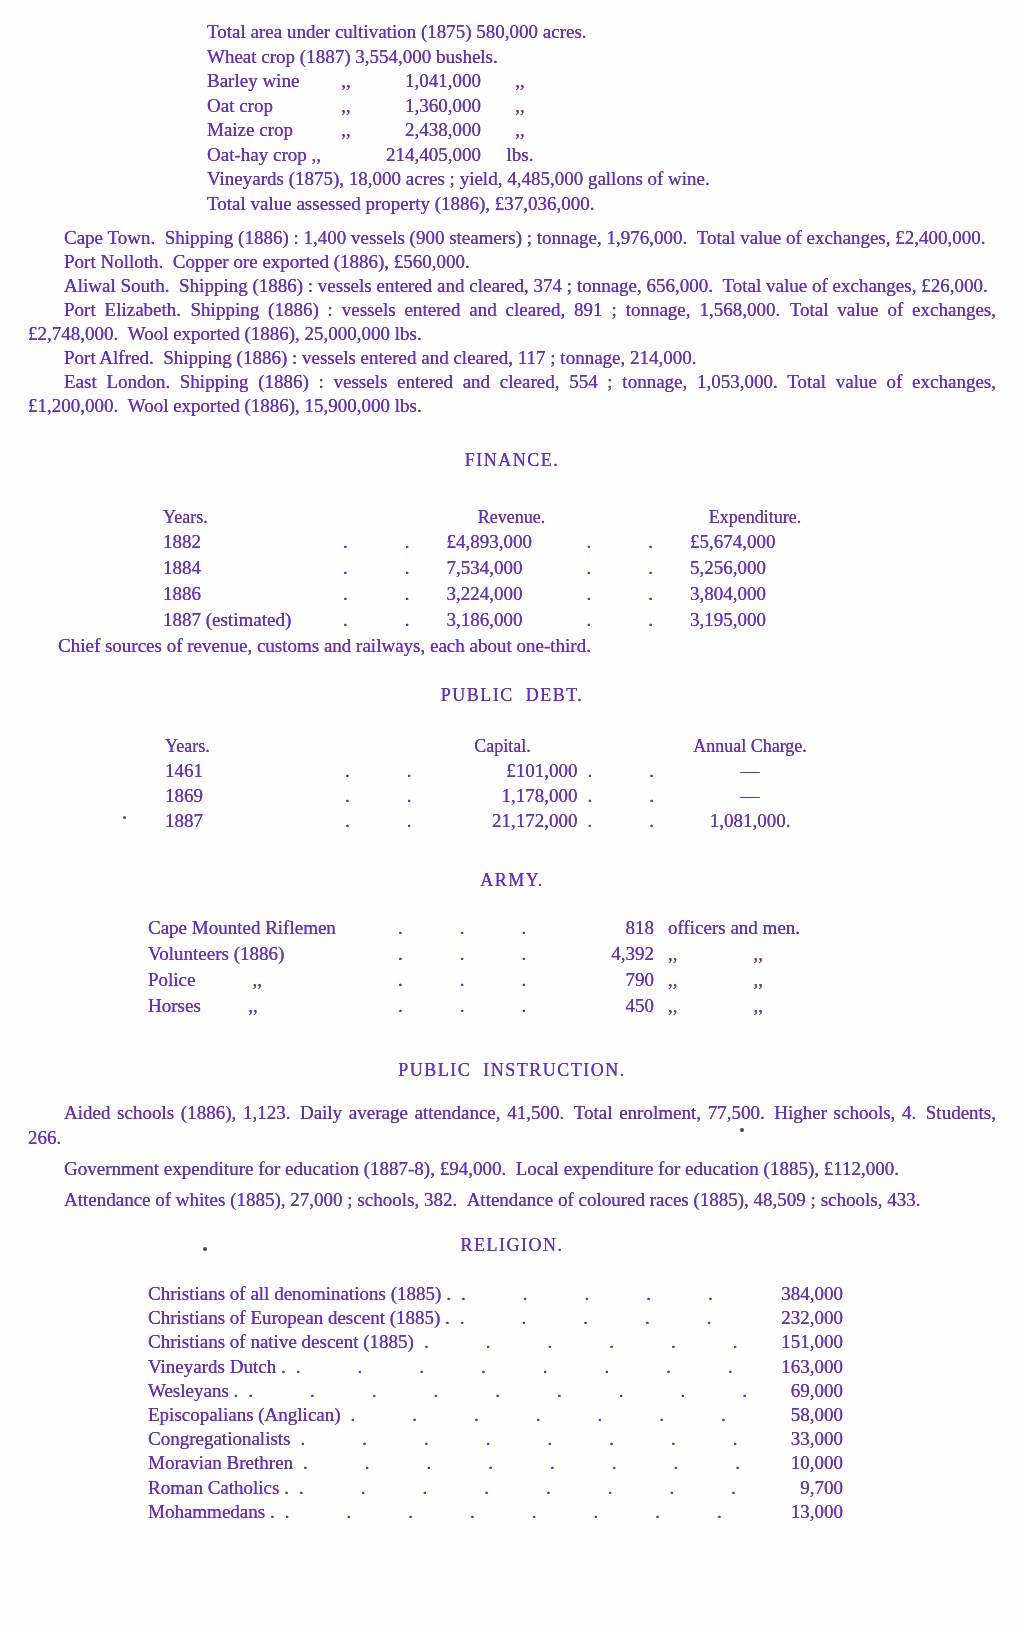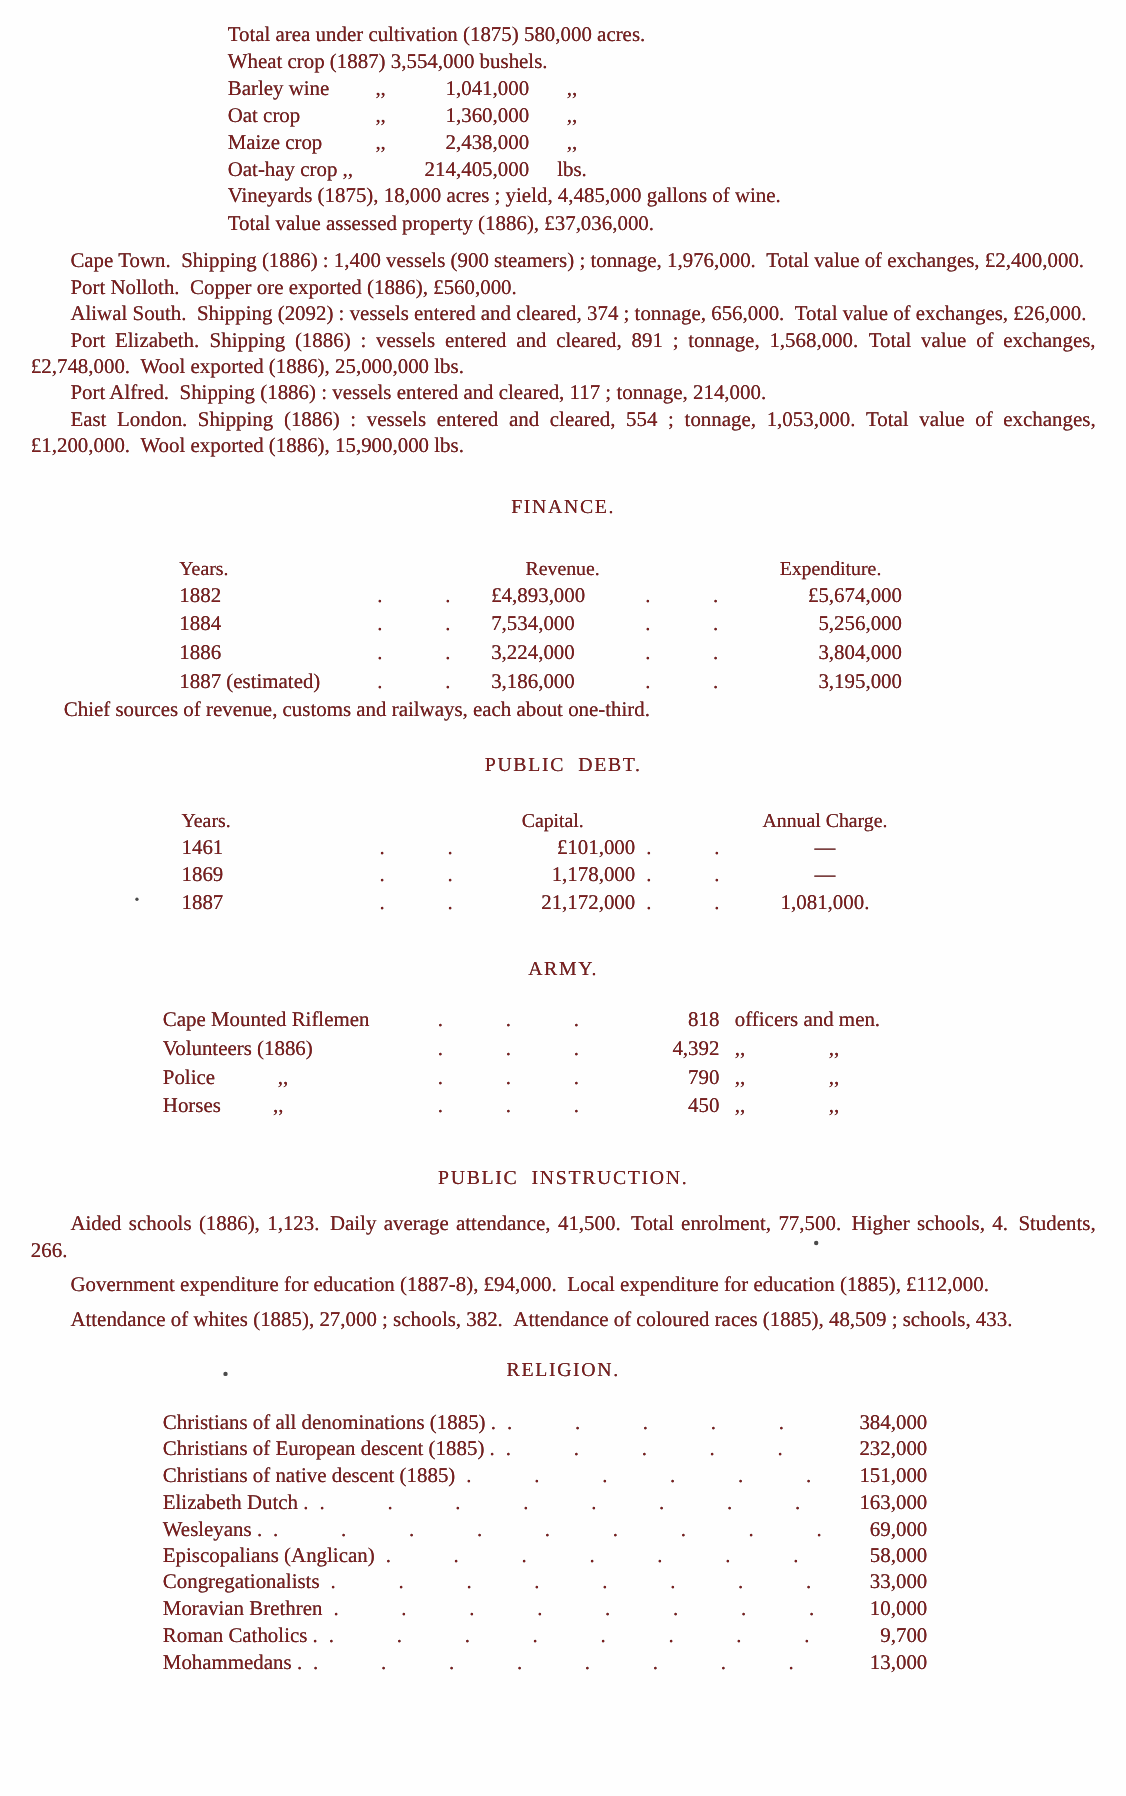--- a/index.html
+++ b/index.html
@@ -1,21 +1,21 @@
 <!DOCTYPE html>
 <html><head>
 <meta charset="utf-8">
 <style>
   html,body{margin:0;padding:0;background:#ffffff;}
   .page{
     position:relative;
     width:1024px;height:1633px;
     box-sizing:border-box;
     background:#fefefe;
-    color:#7f1d1d;
+    color:#6d28d9;
     font-family:"Liberation Serif","DejaVu Serif",serif;
     font-size:19px;
     padding:20px 28px 0 28px;
     text-shadow:0 0 0.35px rgba(25,25,25,0.85);
     overflow:hidden;
   }
   
   .crops{margin-left:179px;line-height:24.5px;margin-bottom:10px;}
   .crop-line{white-space:nowrap;}
   .crop-row{display:flex;}
@@ -38,21 +38,21 @@
   .h-religion{margin-top:20px;margin-bottom:24px;}
   
   .leader{flex:1 1 0;overflow:hidden;white-space:nowrap;padding:0 10px;}
   .spacer{flex:1 1 0;}
   
   .fin-table{margin-left:135px;width:657px;}
   .fin-head{display:flex;line-height:24px;font-size:18px;}
   .fin-row{display:flex;line-height:26px;}
   .c-year{width:170px;white-space:nowrap;}
   .c-rev{width:130px;white-space:nowrap;}
-  .c-exp{width:130px;text-align:right;white-space:nowrap;}
+  .c-exp{width:130px;text-align:left;white-space:nowrap;}
   .hc-rev{width:130px;text-align:center;white-space:nowrap;}
   .hc-exp{width:130px;text-align:center;white-space:nowrap;}
   
   .debt-table{margin-left:137px;width:665px;}
   .debt-head{display:flex;line-height:24px;font-size:18px;}
   .debt-row{display:flex;line-height:25px;}
   .d-year{width:170px;white-space:nowrap;}
   .d-cap{width:150px;text-align:right;white-space:nowrap;}
   .d-charge{width:160px;text-align:center;white-space:nowrap;}
   .hd-cap{width:150px;text-align:center;white-space:nowrap;}
@@ -110,21 +110,21 @@
       <span class="crop-unit">lbs.</span>
     </div>
 
     <div class="crop-line">Vineyards (1875), 18,000 acres ; yield, 4,485,000 gallons of wine.</div>
     <div class="crop-line">Total value assessed property (1886), £37,036,000.</div>
   </div>
 
   <div>
     <p class="para">Cape Town. Shipping (1886) : 1,400 vessels (900 steamers) ; tonnage, 1,976,000. Total value of exchanges, £2,400,000.</p>
     <p class="para">Port Nolloth. Copper ore exported (1886), £560,000.</p>
-    <p class="para">Aliwal South. Shipping (2092) : vessels entered and cleared, 374 ; tonnage, 656,000. Total value of exchanges, £26,000.</p>
+    <p class="para">Aliwal South. Shipping (1886) : vessels entered and cleared, 374 ; tonnage, 656,000. Total value of exchanges, £26,000.</p>
     <p class="para">Port Elizabeth. Shipping (1886) : vessels entered and cleared, 891 ; tonnage, 1,568,000. Total value of exchanges, £2,748,000. Wool exported (1886), 25,000,000 lbs.</p>
     <p class="para">Port Alfred. Shipping (1886) : vessels entered and cleared, 117 ; tonnage, 214,000.</p>
     <p class="para">East London. Shipping (1886) : vessels entered and cleared, 554 ; tonnage, 1,053,000. Total value of exchanges, £1,200,000. Wool exported (1886), 15,900,000 lbs.</p>
   </div>
 
   <h2 class="section-heading h-finance">FINANCE.</h2>
   <div class="fin-table">
     <div class="fin-head">
       <span class="c-year">Years.</span>
       <span class="spacer"></span>
@@ -241,21 +241,21 @@
       <span class="r-label">Christians of European descent (1885) .</span>
       <span class="leader">.   .   .   .   .   .   .   .   .   .   .   .   .</span>
       <span class="r-value">232,000</span>
     </div>
     <div class="rel-row">
       <span class="r-label">Christians of native descent (1885)</span>
       <span class="leader">.   .   .   .   .   .   .   .   .   .   .   .   .</span>
       <span class="r-value">151,000</span>
     </div>
     <div class="rel-row">
-      <span class="r-label">Elizabeth Dutch .</span>
+      <span class="r-label">Vineyards Dutch .</span>
       <span class="leader">.   .   .   .   .   .   .   .   .   .   .   .   .</span>
       <span class="r-value">163,000</span>
     </div>
     <div class="rel-row">
       <span class="r-label">Wesleyans .</span>
       <span class="leader">.   .   .   .   .   .   .   .   .   .   .   .   .</span>
       <span class="r-value">69,000</span>
     </div>
     <div class="rel-row">
       <span class="r-label">Episcopalians (Anglican)</span>

